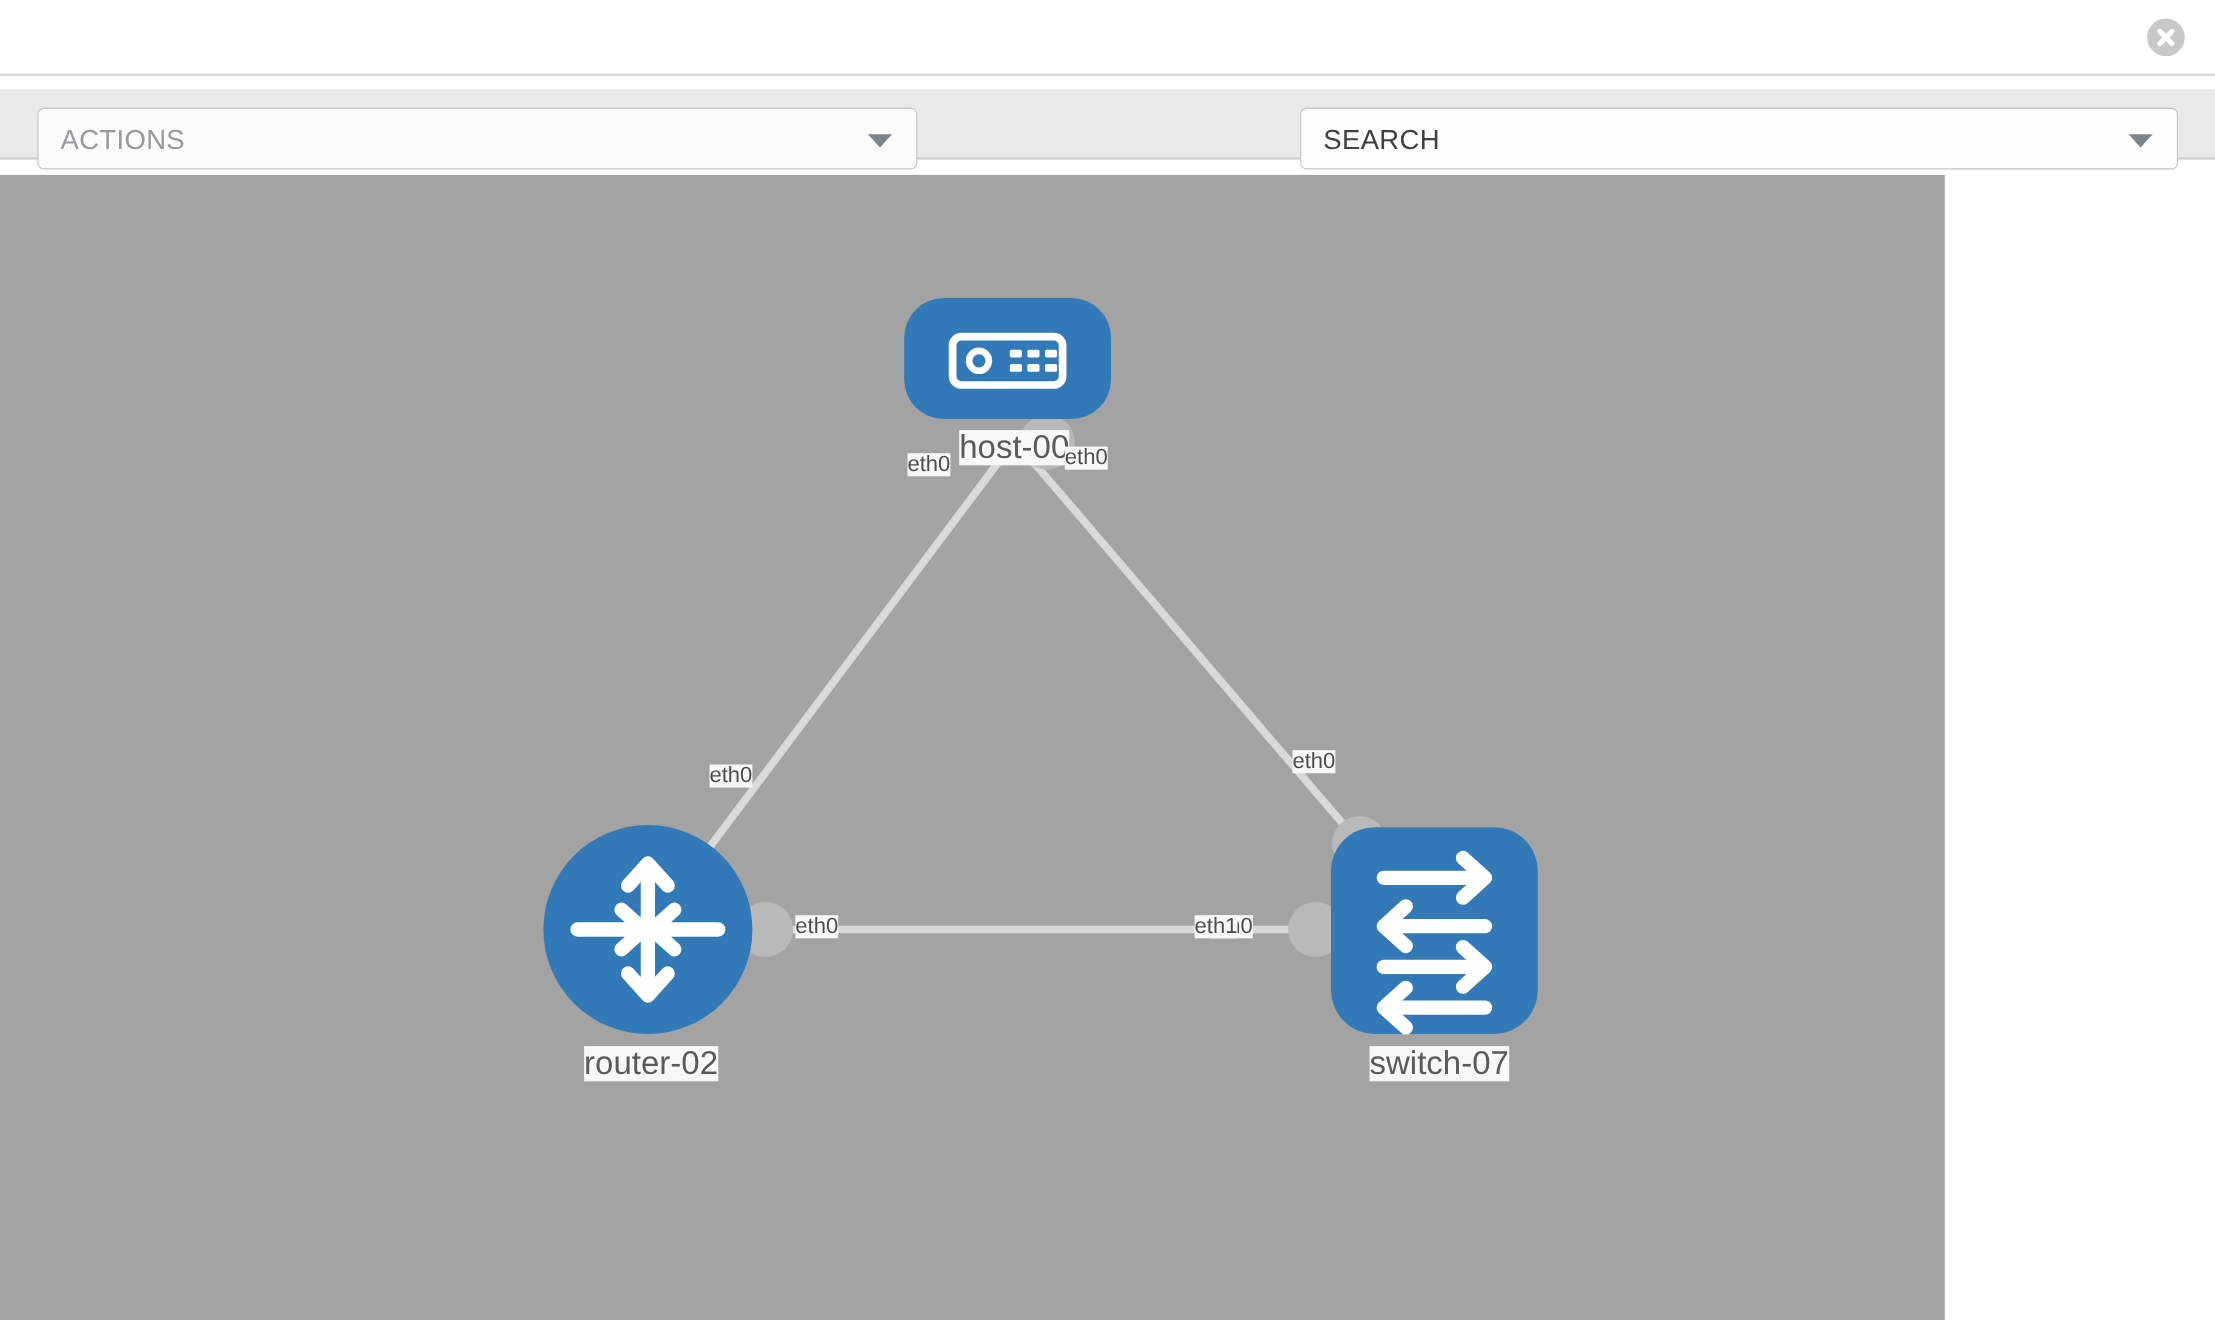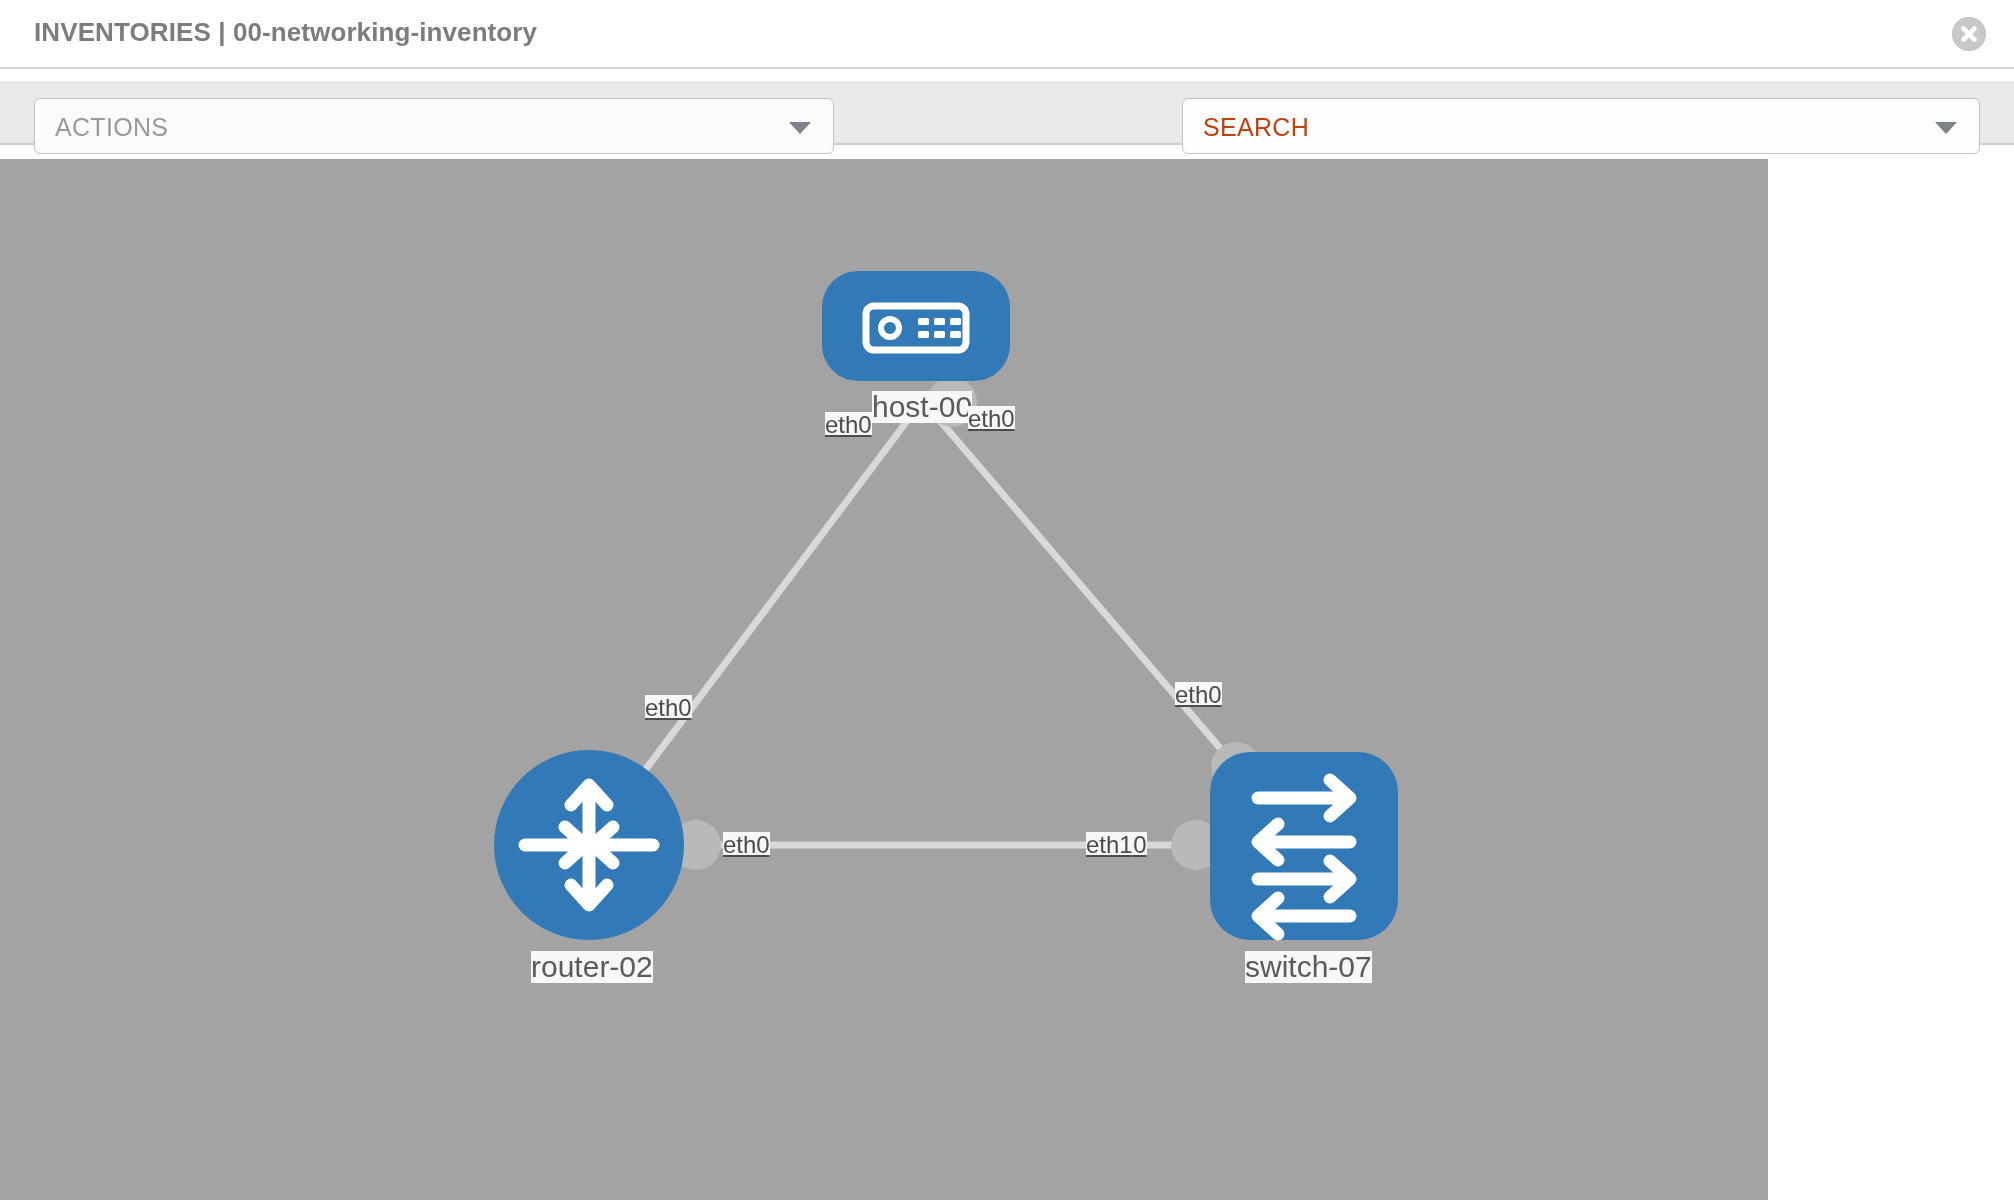--- a/index.html
+++ b/index.html
@@ -115,21 +115,21 @@
     border: 1px solid #c4c4c4;
     border-radius: 6px;
     box-sizing: border-box;
     cursor: text;
   }
   .search-box .label {
     position: absolute;
     left: 20px;
     top: 14px;
     font-size: 25px;
-    color: #c2410c;
+    color: #404040;
     letter-spacing: .3px;
   }
 
   
   .canvas {
     position: absolute;
     left: 0; top: 159px;
     width: 1768px;
     height: 1041px;
     background: #a3a3a3;
@@ -144,27 +144,26 @@
 
   
   .lbl {
     position: absolute;
     background: #f7f7f7;
     color: #58585a;
     white-space: nowrap;
     line-height: 1.05;
   }
   .lbl.node-name { font-size: 30px; color: #5a5a5c; }
-  .lbl.iface { font-size: 24px; color: #4c4c4e; text-decoration: underline; }
+  .lbl.iface { font-size: 20px; color: #4c4c4e; }
 </style>
 </head>
 <body>
 
 <div class="header">
-  <div class="page-title">INVENTORIES | 00-networking-inventory</div>
 
   <div class="close-btn">
     <svg width="34" height="34" viewBox="0 0 34 34" aria-hidden="true">
       <circle cx="17" cy="17" r="17" fill="#c8c8c8"></circle>
       <path d="M11.5 11.5 L22.5 22.5 M22.5 11.5 L11.5 22.5" stroke="#ffffff" stroke-width="4.6" stroke-linecap="round"></path>
     </svg>
   </div>
 </div>
 
 <div class="toolbar">

